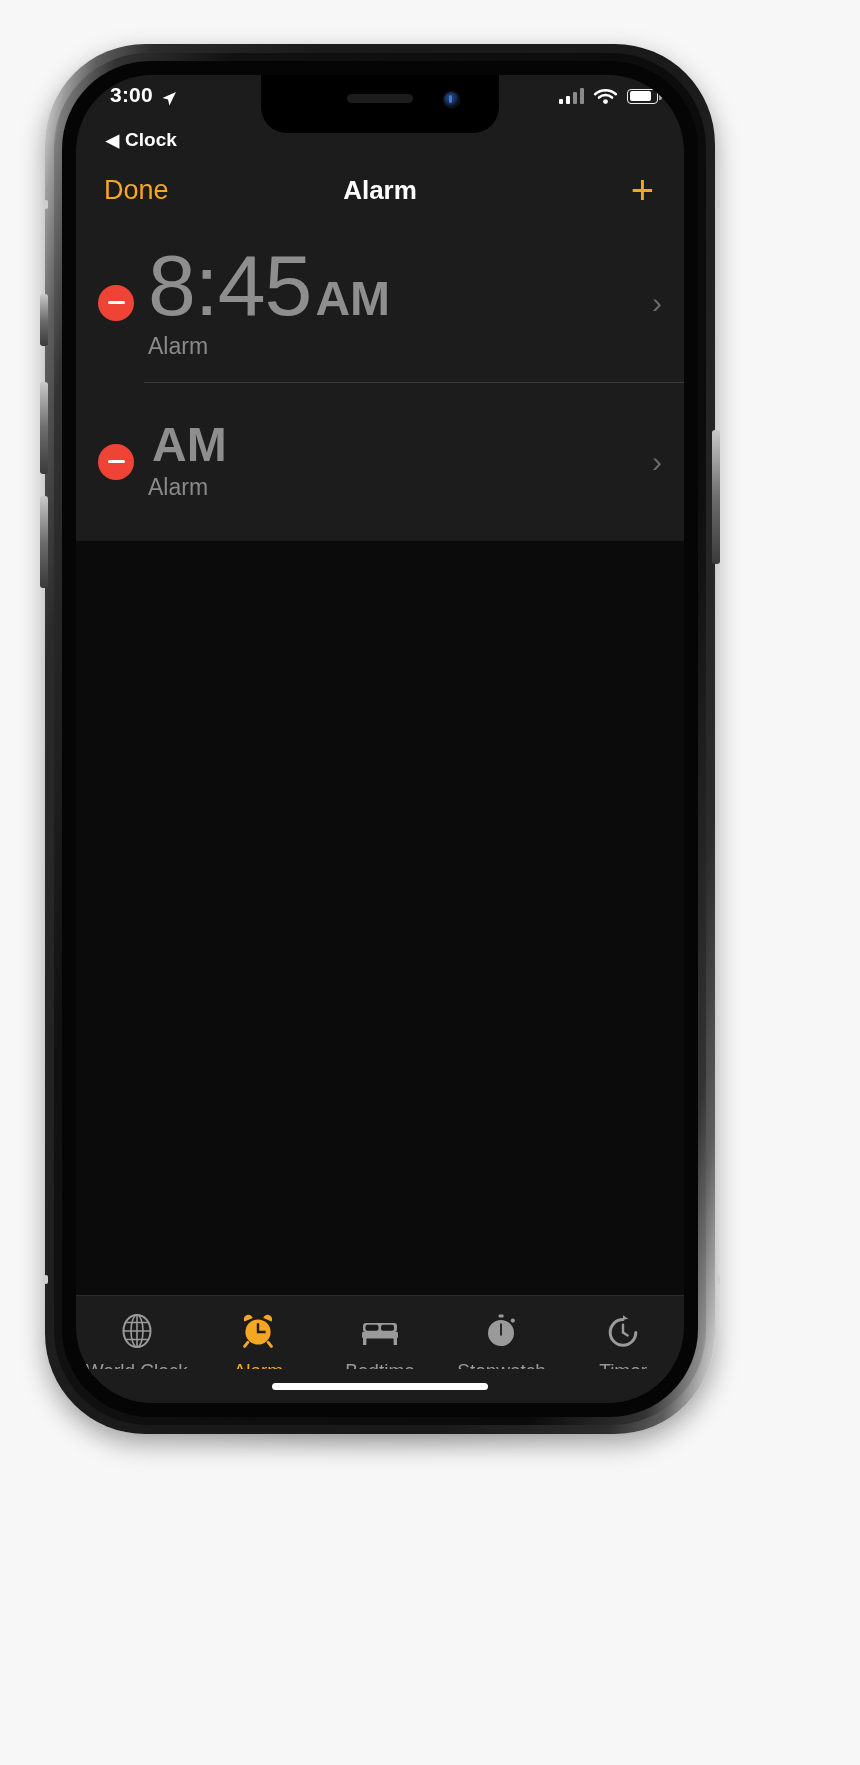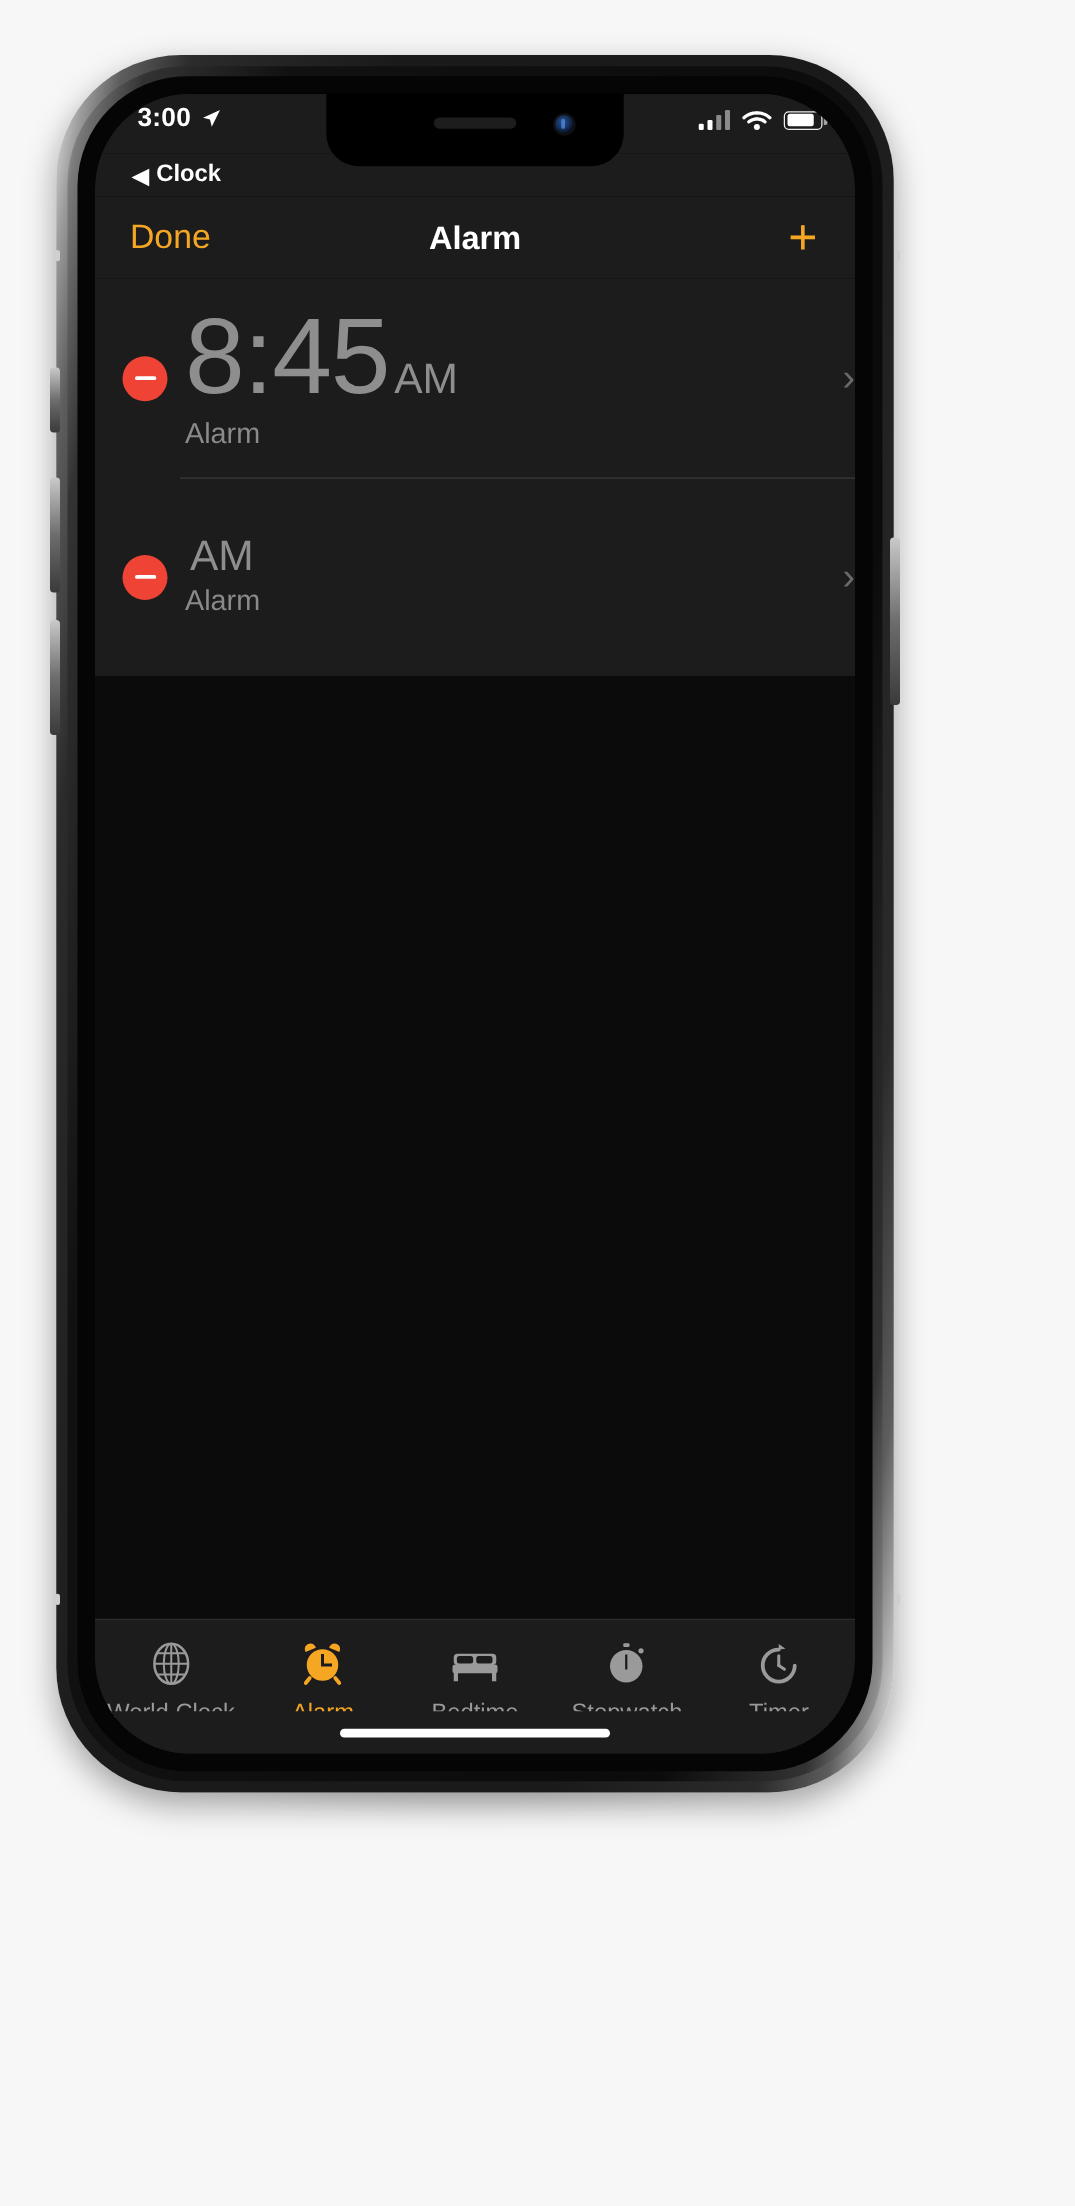--- a/index.html
+++ b/index.html
@@ -99,21 +99,21 @@
   
   .statusbar {
     position: relative;
     height: 48px;
     background: #1c1c1c;
     color: #fff;
     flex: 0 0 auto;
   }
   .status-left {
     position: absolute; left: 34px; top: 8px;
-    display: flex; align-items: center; gap: 8px;
+    display: flex; align-items: flex-end; gap: 8px;
     font-size: 21px; font-weight: bold; letter-spacing: .2px;
   }
   .loc-arrow { width: 16px; height: 16px; display:block; }
   .status-right {
     position: absolute; right: 26px; top: 12px;
     display: flex; align-items: center; gap: 9px;
   }
   .bars { display: flex; align-items: flex-end; gap: 2.5px; height: 16px; }
   .bars i { display:block; width: 4.5px; background:#fff; border-radius:1px; }
   .bars i:nth-child(1){ height:5px;  background:#fff; }
@@ -151,42 +151,42 @@
     color:#f5a623; font-size: 40px; line-height:1; background:none; border:none;
     font-family:"Liberation Sans", sans-serif; cursor:pointer; padding:0; font-weight:300;
   }
 
   
   .list { background:#1c1c1c; flex: 0 0 auto; }
   .alarm-row {
     position: relative;
     display:flex; align-items:center;
     height: 159px;
-    padding-left: 22px; 
+    padding-left: 22px; padding-right: 22px;
     cursor: pointer;
   }
   .alarm-row + .alarm-row .row-sep { display:block; }
   .row-sep {
     position:absolute; left: 68px; right: 0; top: 0; height:1px;
     background:#3a3a3a; display:none;
   }
   .delete-btn {
     width: 36px; height: 36px; border-radius: 50%;
     background:#ef4435; flex:0 0 auto;
     display:flex; align-items:center; justify-content:center;
     border:none; cursor:pointer; margin-right: 14px;
   }
   .delete-btn span { display:block; width:17px; height:3px; background:#fff; border-radius:2px; }
   .alarm-main { display:flex; flex-direction:column; justify-content:center; flex:1 1 auto; }
   .alarm-time {
     display:flex; align-items:baseline;
     color:#8e8e8e; line-height: .95;
   }
   .alarm-time .t { font-size: 86px; font-weight: 300; letter-spacing: -1px; }
-  .alarm-time .mer { font-size: 34px; font-weight: 400; margin-left: 4px; }
+  .alarm-time .mer { font-size: 48px; font-weight: 700; margin-left: 4px; }
   .alarm-label { color:#8a8a8a; font-size:23px; margin-top: 6px; }
   .row-chevron { color:#6a6a6a; font-size:30px; font-weight:300; flex:0 0 auto; margin-left: 10px; }
 
   .spacer { flex: 1 1 auto; background:#0b0b0b; }
 
   
   .tabbar {
     flex: 0 0 auto;
     height: 108px;
     background:#1c1c1c;

